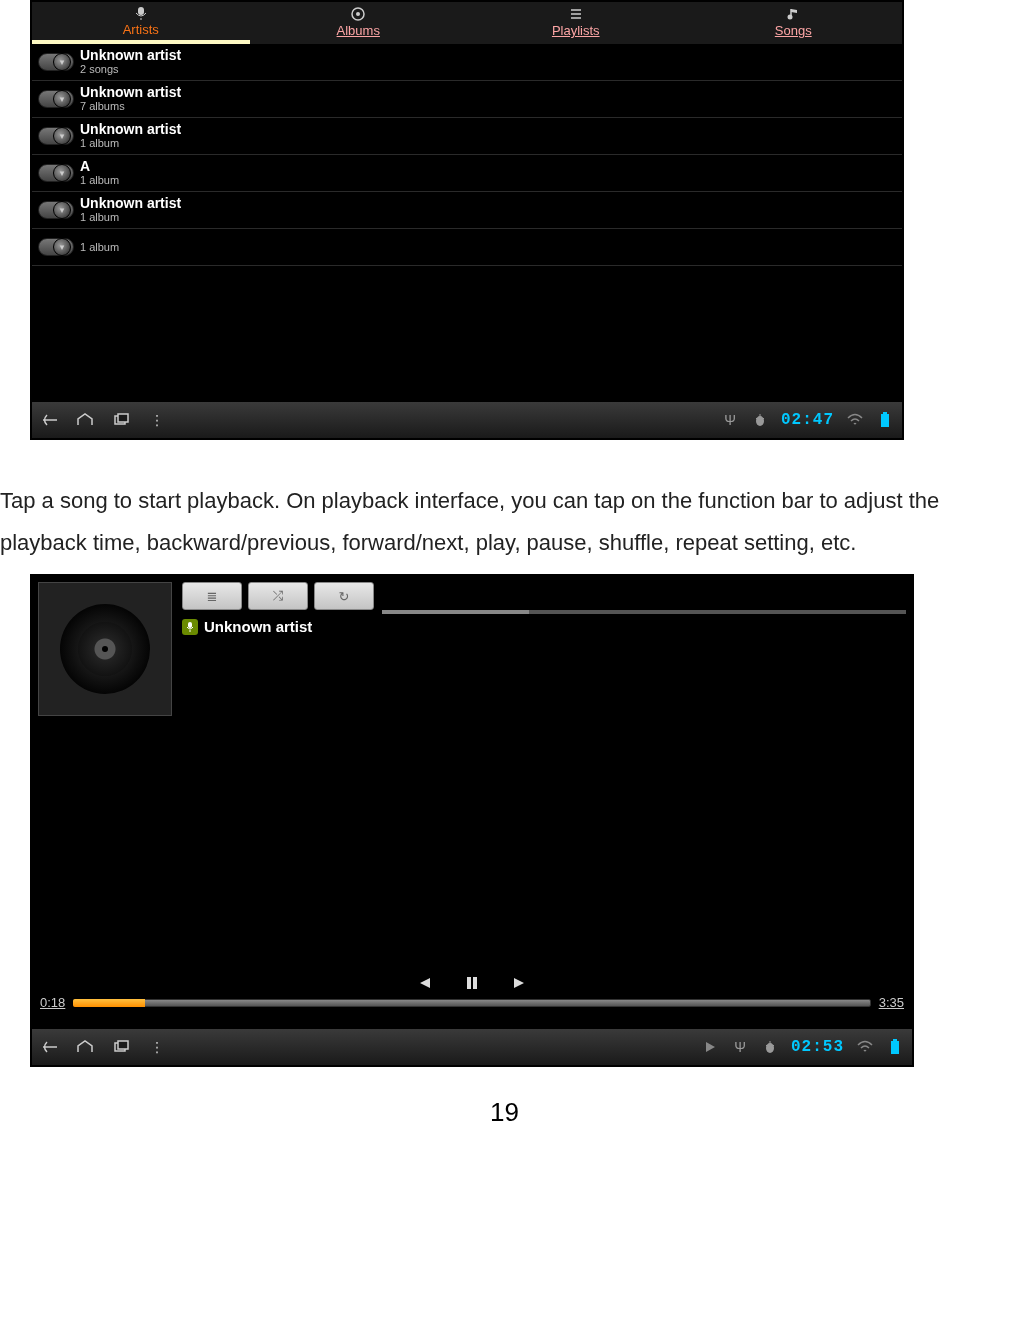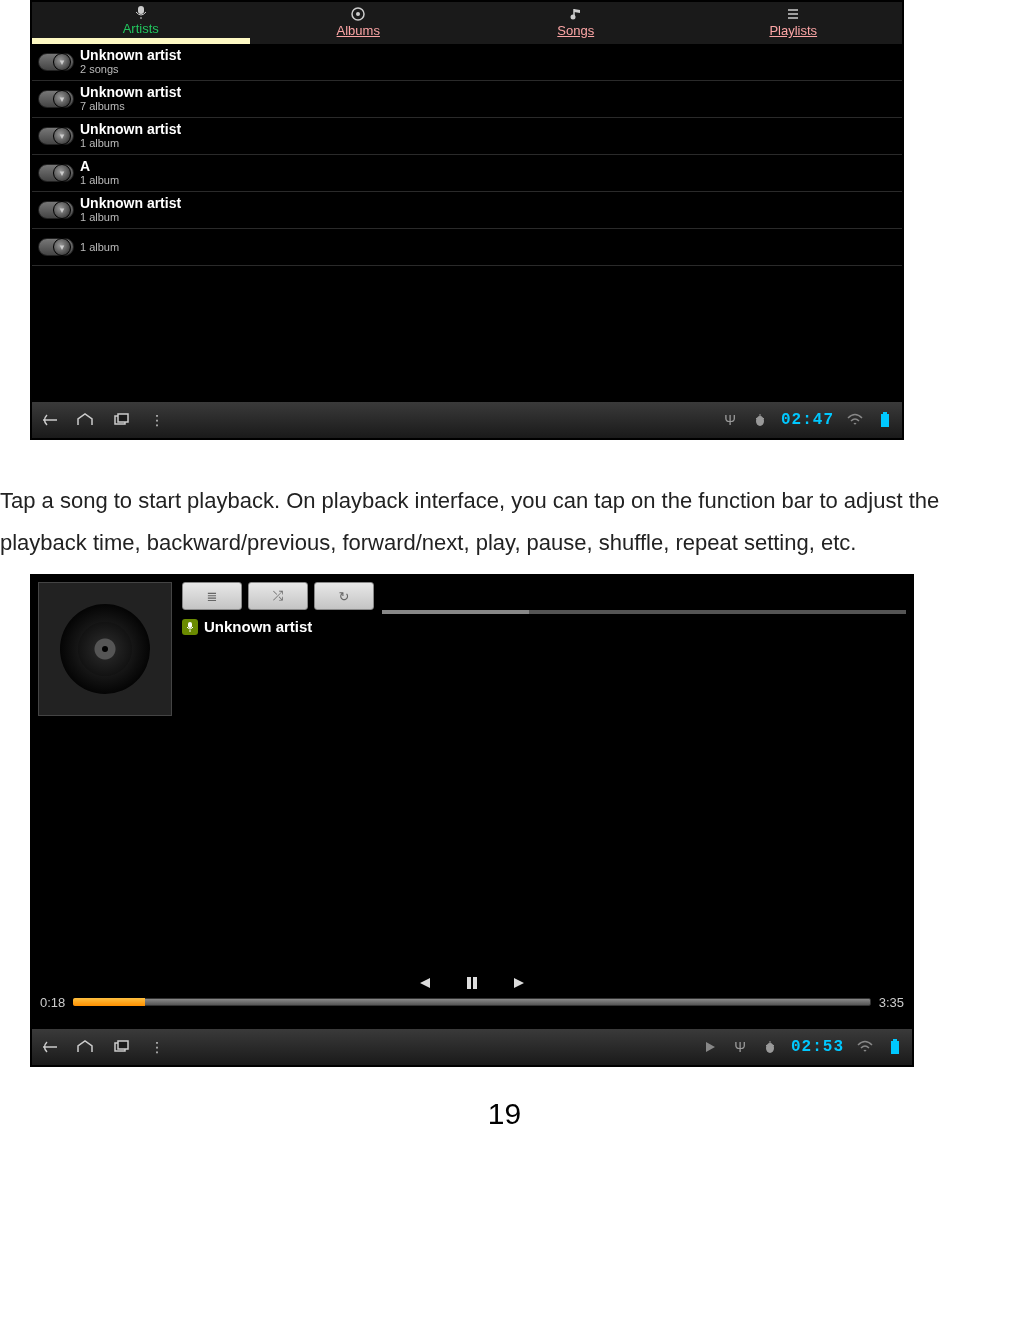--- a/index.html
+++ b/index.html
@@ -24,21 +24,21 @@
   .shot2 { width: 880px; height: 489px; margin-left: 30px; margin-top: 6px; }
   .body-text {
     font-size: 22px;
     line-height: 42px;
     color: #222;
     margin: 40px 0 10px 0;
     padding: 0 0 0 0;
   }
   .page-num {
     text-align: center;
-    font-size: 30px;
+    font-size: 26px;
     margin-top: 30px;
     color: #000;
   }
 
   
   .tabs {
     display: flex;
     height: 42px;
     background: #1a1a1a;
   }
@@ -47,22 +47,22 @@
     display: flex;
     flex-direction: column;
     align-items: center;
     justify-content: center;
     border-bottom: 2px solid transparent;
     font-size: 13px;
     color: #fca5a5;
     position: relative;
   }
   .tab.active {
-    border-bottom: 6px solid #fef9c3;
-    color: #22c55e;
+    border-bottom: 4px solid #fef9c3;
+    color: #f97316;
   }
   .tab .tab-icon { width: 16px; height: 16px; margin-bottom: 1px; }
   .tab .label { text-decoration: underline; font-size: 13px; }
   .tab.active .label { text-decoration: none; }
 
   
   .artist-list { }
   .artist-row {
     display: flex;
     align-items: center;
@@ -151,21 +151,21 @@
   .mico.teal{ background:#2a6a6a; }
   .mico.olive{ background:#7a8a30; }
 
   .progress-row {
     position:absolute; left:0; right:0; bottom:36px;
     height: 58px;
     display:flex; flex-direction:column;
     color:#ccc;
   }
   .controls { display:flex; justify-content:center; gap:30px; align-items:center; height:24px; }
-  .time-row { display:flex; align-items:flex-start; padding: 0 8px; gap:8px; font-size:13px; }
+  .time-row { display:flex; align-items:center; padding: 0 8px; gap:8px; font-size:13px;text-decoration:underline; }
   .seekbar {
     flex:1; height:14px; position:relative;
     display:flex; align-items:center;
   }
   .track {
     height:8px; width:100%;
     background: linear-gradient(#888,#555);
     border:1px solid #333; border-radius:2px;
     box-sizing:border-box;
   }
@@ -205,36 +205,36 @@
             <svg width="16" height="16" viewBox="0 0 16 16">
               <circle cx="8" cy="8" r="6" fill="none" stroke="#ccc" stroke-width="1.5"></circle>
               <circle cx="8" cy="8" r="2" fill="#ccc"></circle>
             </svg>
           </span>
           <span class="label">Albums</span>
         </div>
         <div class="tab">
           <span class="tab-icon">
             <svg width="16" height="16" viewBox="0 0 16 16">
+              <line x1="3" y1="4" x2="13" y2="4" stroke="#ccc" stroke-width="1.5"></line>
+              <line x1="3" y1="8" x2="13" y2="8" stroke="#ccc" stroke-width="1.5"></line>
+              <line x1="3" y1="12" x2="13" y2="12" stroke="#ccc" stroke-width="1.5"></line>
+            </svg>
+          </span>
+          <span class="label">Playlists</span>
+        </div>
+        <div class="tab">
+          <span class="tab-icon">
+            <svg width="16" height="16" viewBox="0 0 16 16">
               <path d="M6 3 V11" stroke="#ccc" stroke-width="1.5"></path>
               <circle cx="5" cy="11" r="2.5" fill="#ccc"></circle>
               <path d="M6 3 L12 4 V7 L6 6" fill="#ccc"></path>
             </svg>
           </span>
           <span class="label">Songs</span>
-        </div>
-        <div class="tab">
-          <span class="tab-icon">
-            <svg width="16" height="16" viewBox="0 0 16 16">
-              <line x1="3" y1="4" x2="13" y2="4" stroke="#ccc" stroke-width="1.5"></line>
-              <line x1="3" y1="8" x2="13" y2="8" stroke="#ccc" stroke-width="1.5"></line>
-              <line x1="3" y1="12" x2="13" y2="12" stroke="#ccc" stroke-width="1.5"></line>
-            </svg>
-          </span>
-          <span class="label">Playlists</span>
         </div>
       </div>
     <div class="artist-list" id="artists1">
         <div class="artist-row">
           <div class="chip">
             <div class="chip-circle">
               <span class="chip-chevron">▾</span>
             </div>
           </div>
           <div class="artist-text">

